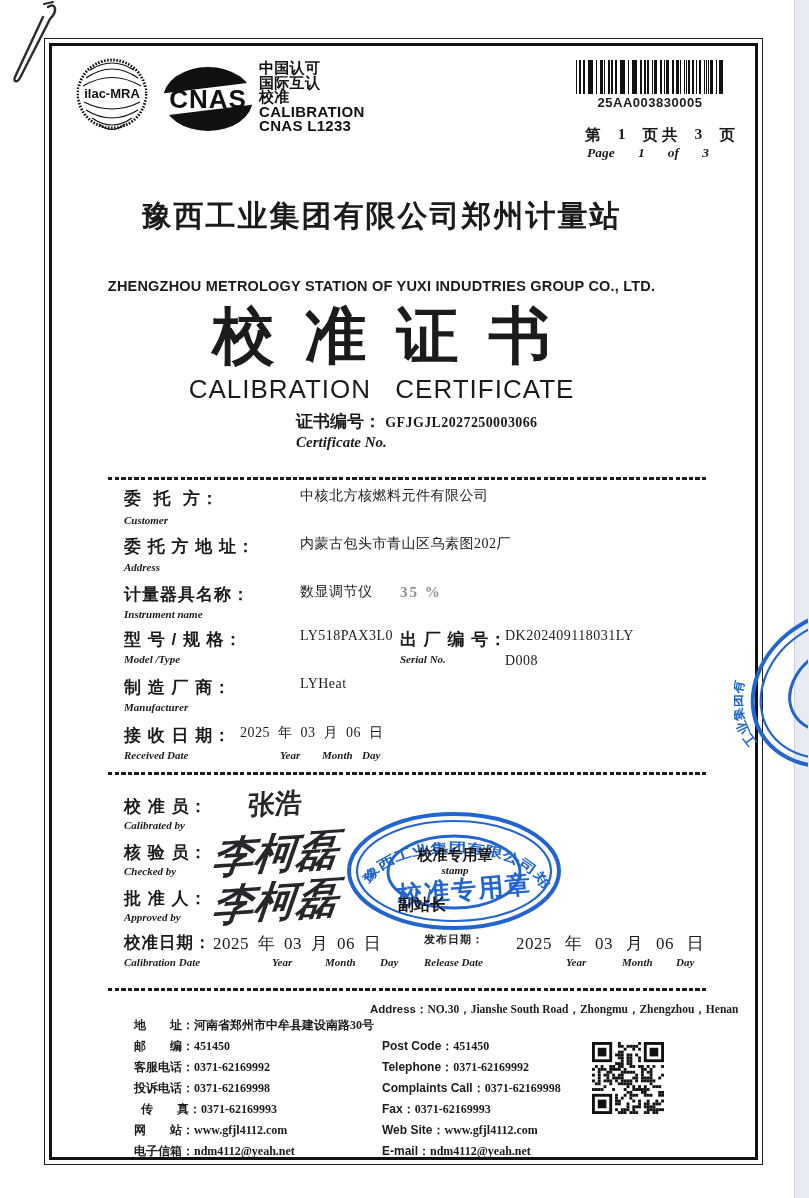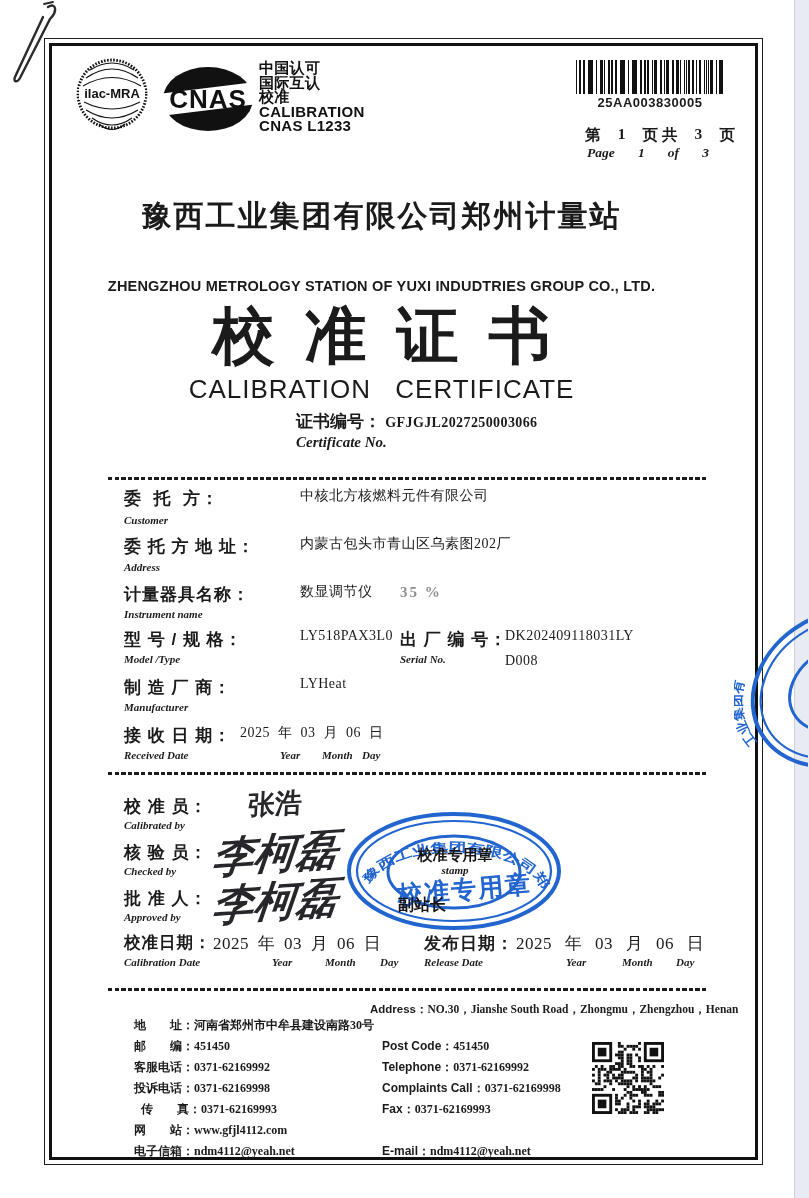--- a/index.html
+++ b/index.html
@@ -214,21 +214,21 @@
     </svg>
   </div>
 
   <div class="lbl" style="left:124px;top:932px;font-size:16.5px">校准日期：</div>
   <div class="val" style="left:213px;top:932px;word-spacing:4px;font-size:17px">2025 年 03 月 06 日</div>
   <div class="sub" style="left:124px;top:956px">Calibration Date</div>
   <div class="sub" style="left:272px;top:956px">Year</div>
   <div class="sub" style="left:325px;top:956px">Month</div>
   <div class="sub" style="left:380px;top:956px">Day</div>
 
-  <div class="lbl" style="left:424px;top:932px;font-size:17px">发布日期：</div>
+  <div class="lbl" style="left:424px;top:932px;font-size:11px">发布日期：</div>
   <div class="val" style="left:516px;top:932px;word-spacing:8px;font-size:17px">2025 年 03 月 06 日</div>
   <div class="sub" style="left:424px;top:956px">Release Date</div>
   <div class="sub" style="left:566px;top:956px">Year</div>
   <div class="sub" style="left:622px;top:956px">Month</div>
   <div class="sub" style="left:676px;top:956px">Day</div>
 
   <div class="rule" style="top:988px"></div>
 
   <div class="footer-row" style="left:122px;top:1002px">
     <span class="fl">地　　址：</span><span class="fv">河南省郑州市中牟县建设南路30号</span></div>
@@ -248,20 +248,22 @@
   <div class="footer-row" style="left:370px;top:1002px;font-size:11.5px;max-width:390px;white-space:normal">
     <span class="fl">Address：</span><span class="fv">NO.30，Jianshe South Road，Zhongmu，Zhengzhou，Henan</span></div>
   <div class="footer-row" style="left:370px;top:1023px">
     <span class="fl">Post Code：</span><span class="fv">451450</span></div>
   <div class="footer-row" style="left:370px;top:1044px">
     <span class="fl">Telephone：</span><span class="fv">0371-62169992</span></div>
   <div class="footer-row" style="left:370px;top:1065px">
     <span class="fl">Complaints Call：</span><span class="fv">0371-62169998</span></div>
   <div class="footer-row" style="left:370px;top:1086px">
     <span class="fl">Fax：</span><span class="fv">0371-62169993</span></div>
+  <div class="footer-row" style="left:370px;top:1107px">
+    <span class="fl">Web Site：</span><span class="fv">www.gfjl4112.com</span></div>
   <div class="footer-row" style="left:370px;top:1128px">
     <span class="fl">E-mail：</span><span class="fv">ndm4112@yeah.net</span></div>
 
   <div class="qr"><svg width="72" height="72" viewBox="0 0 72 72">
         <g fill="#111">
           <rect x="25.92" y="0.00" width="2.88" height="2.88"></rect>
           <rect x="46.08" y="0.00" width="2.88" height="2.88"></rect>
           <rect x="25.92" y="2.88" width="2.88" height="2.88"></rect>
           <rect x="28.80" y="2.88" width="2.88" height="2.88"></rect>
           <rect x="34.56" y="2.88" width="2.88" height="2.88"></rect>

